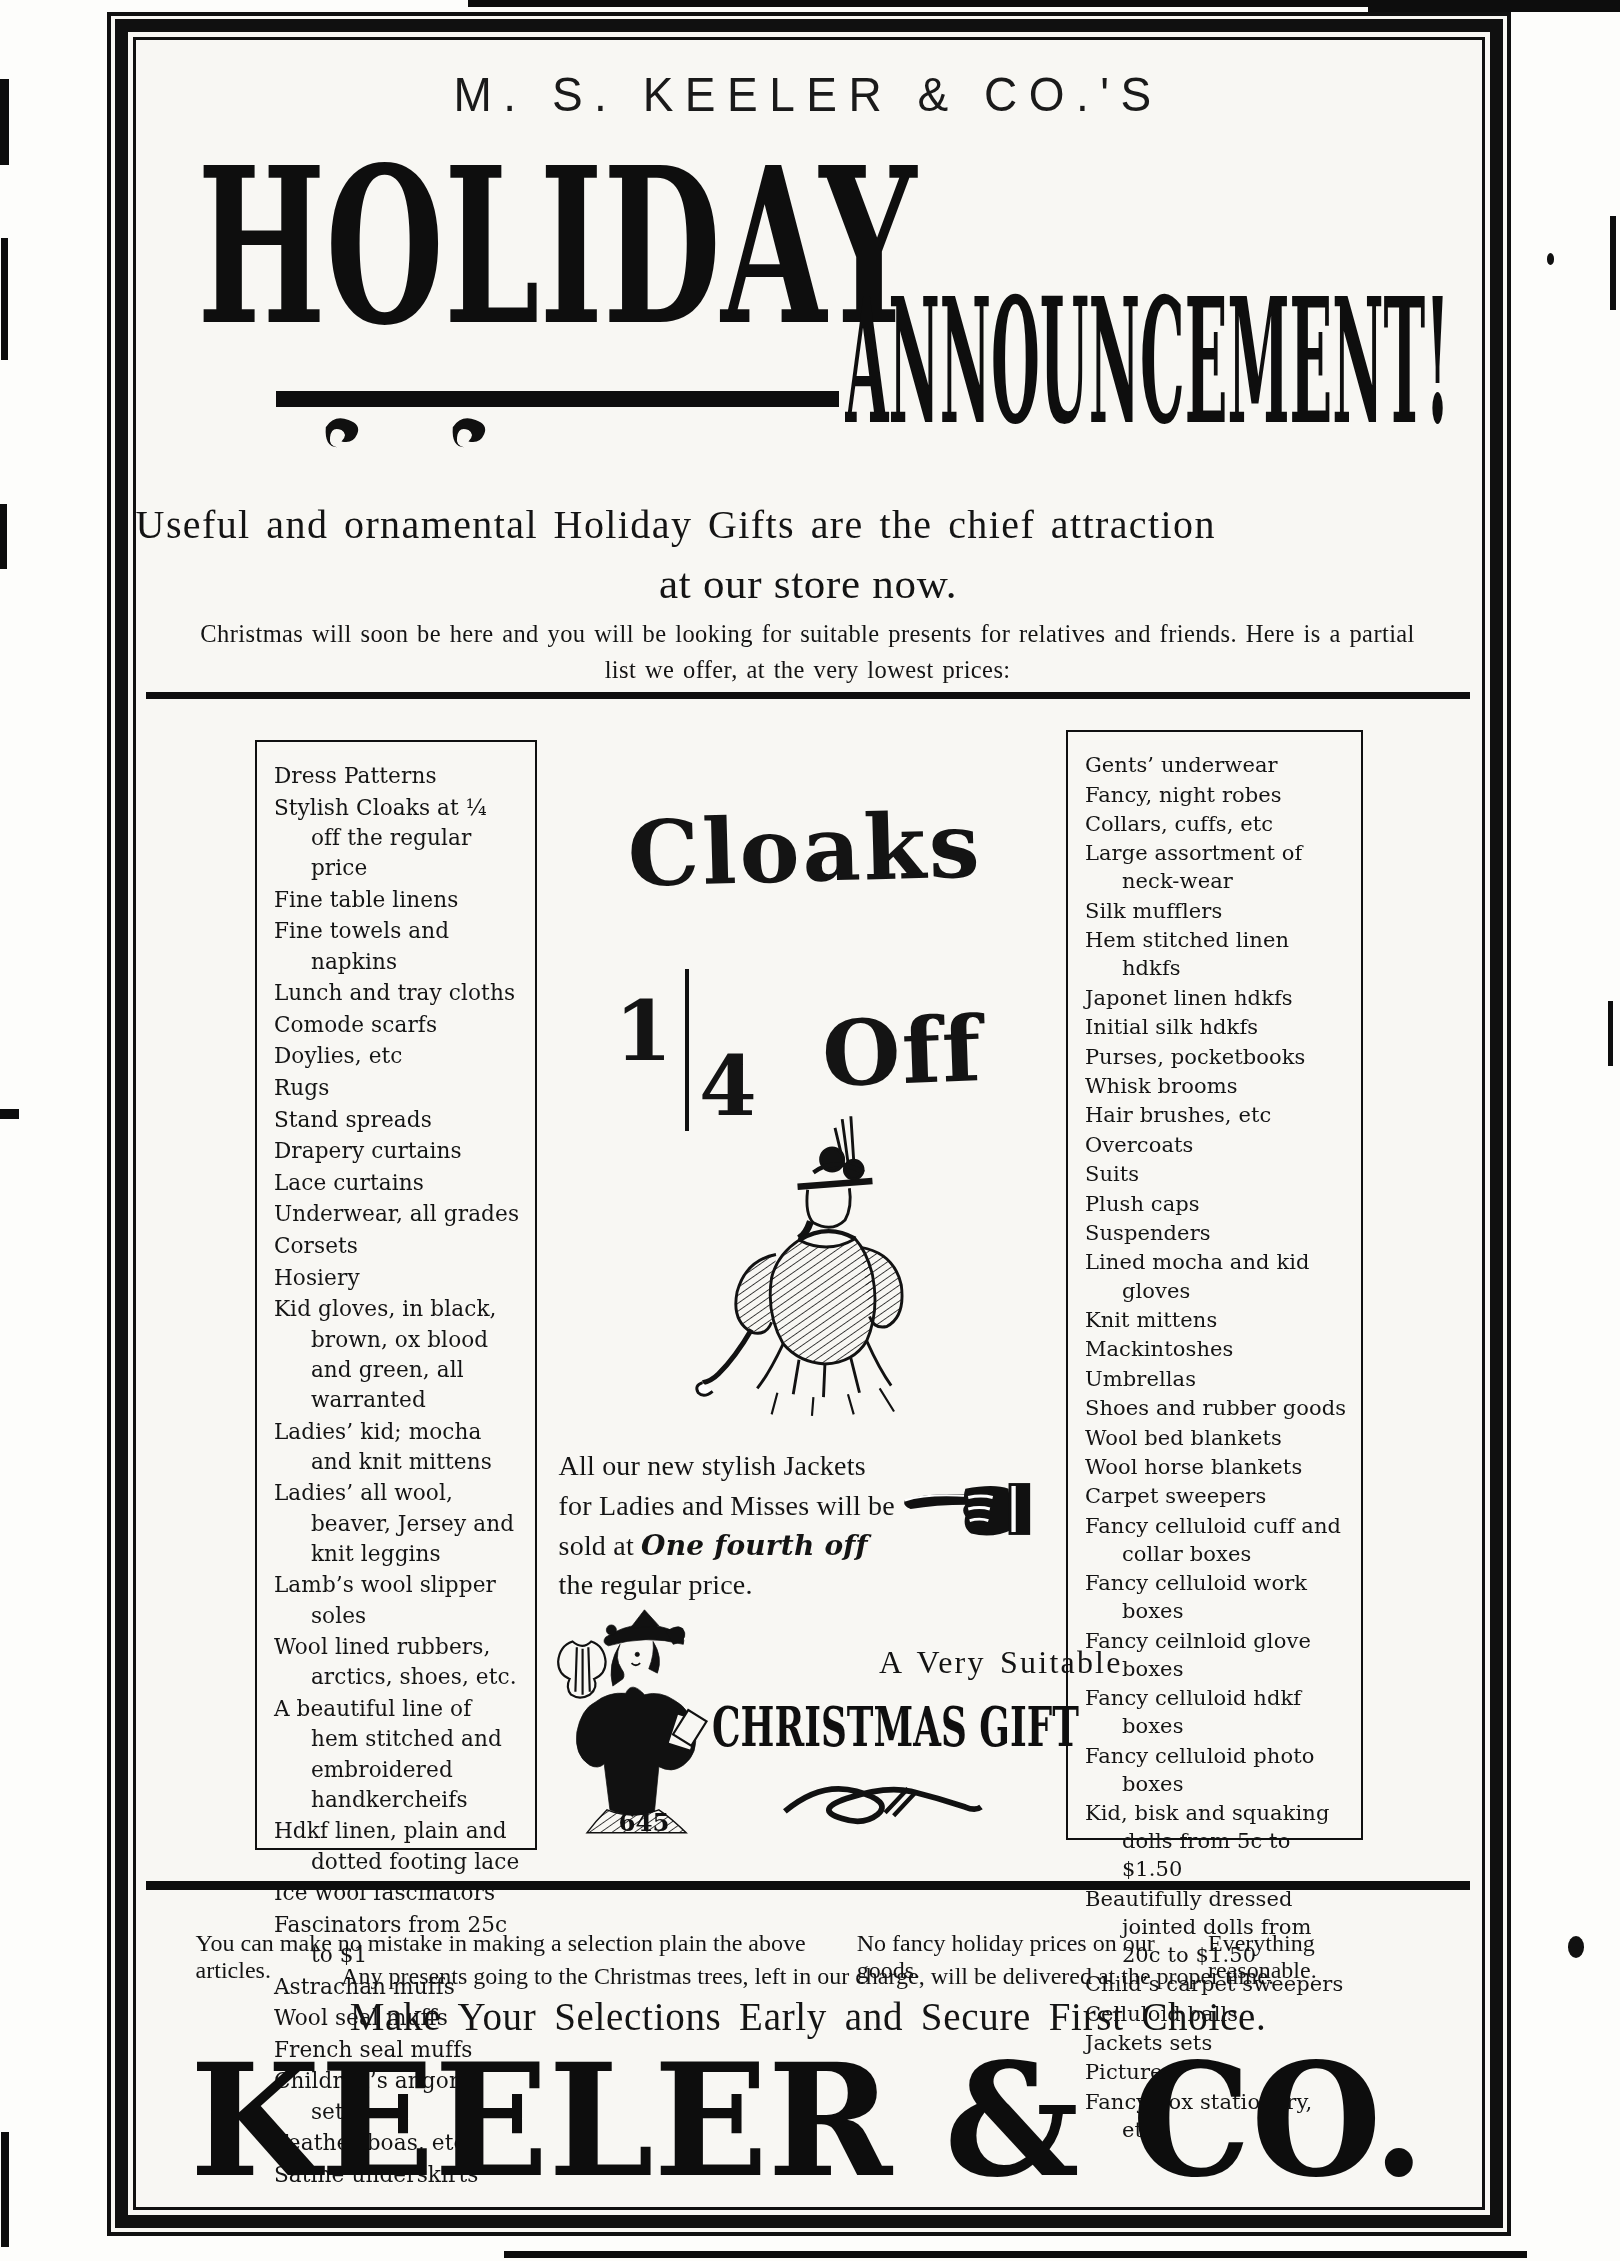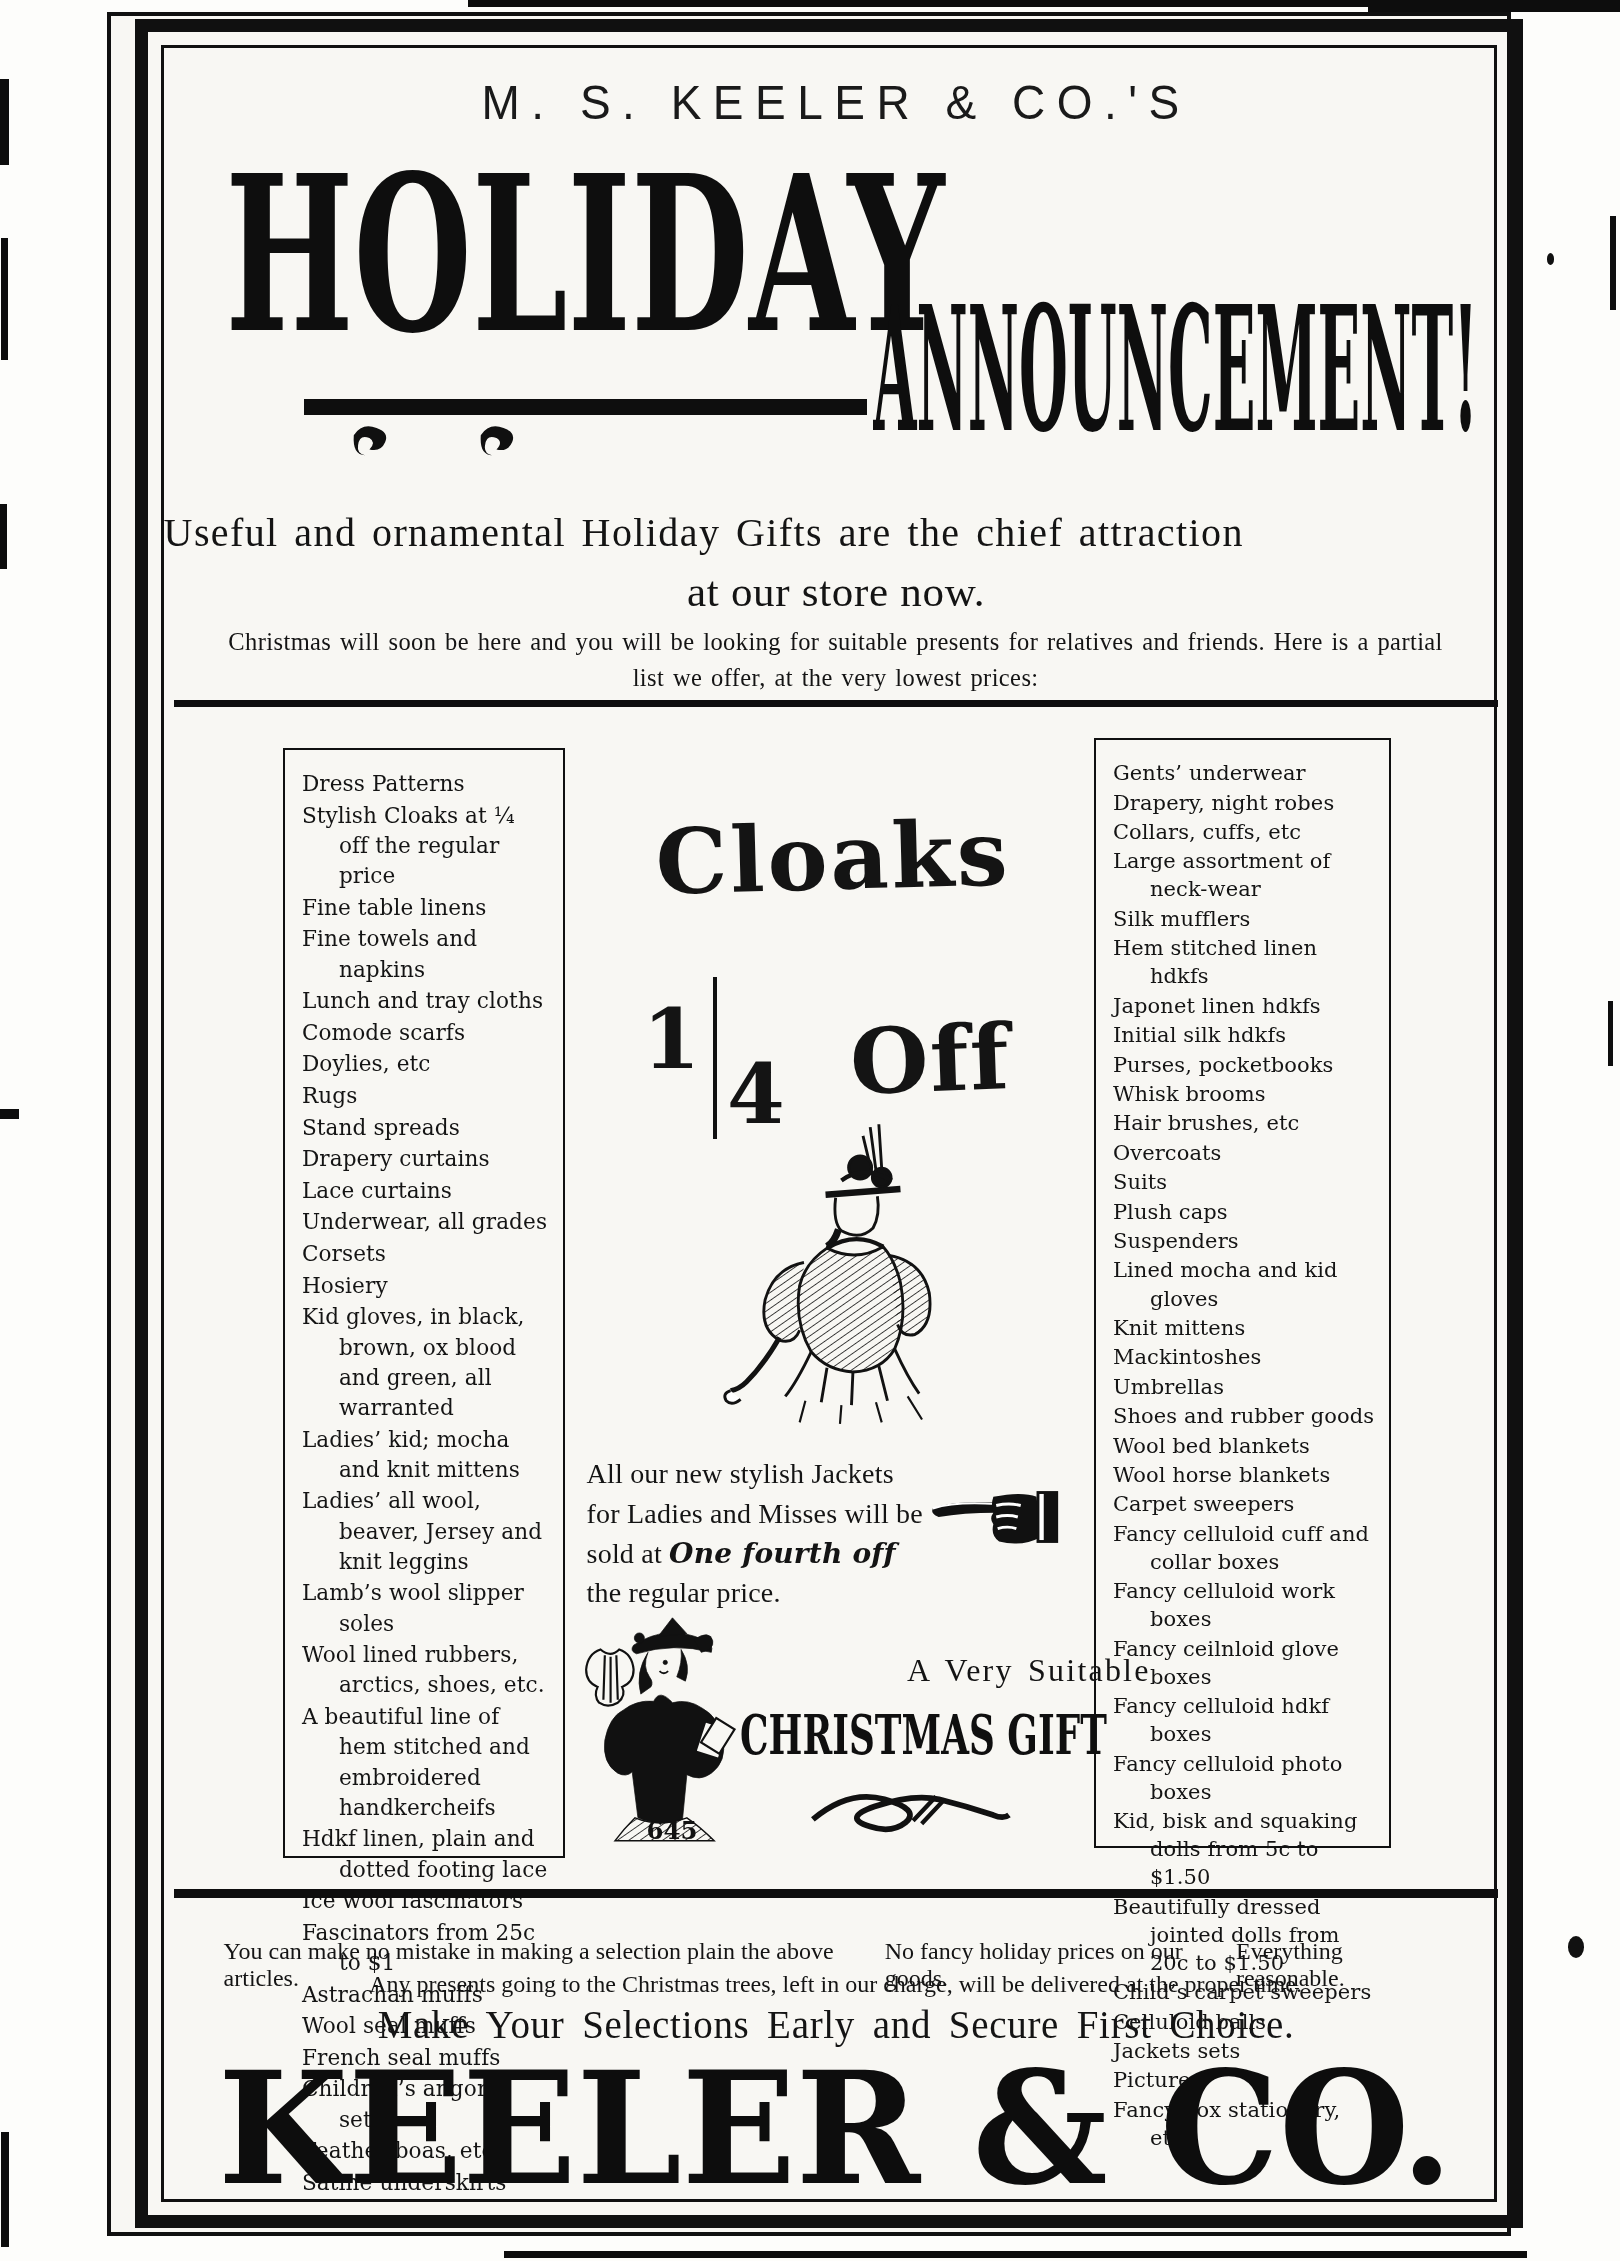--- a/index.html
+++ b/index.html
@@ -10,21 +10,21 @@
     -webkit-font-smoothing:antialiased;
   }
   
   .artifact{position:absolute;background:#0d0d0d;}
   .blot{position:absolute;background:#111;border-radius:50%;}
   
   .frame-outer{
     position:absolute;left:107px;top:11.5px;width:1404px;height:2224px;
     box-sizing:border-box;border:4.3px solid #101010;padding:3.6px;background:#f8f7f3;
   }
-  .frame-mid{box-sizing:border-box;width:100%;height:100%;border:13px solid #101010;padding:13px;margin-left:20px;}
+  .frame-mid{box-sizing:border-box;width:100%;height:100%;border:13px solid #101010;padding:5px;}
   .frame-inner{box-sizing:border-box;width:100%;height:100%;border:3.6px solid #101010;position:relative;}
   .content{position:absolute;left:0;top:0;width:1345px;height:2162px;}
   .abs{position:absolute;}
   .center{text-align:center;}
   
   .topline{
     left:0;top:27px;width:100%;
     font-family:"Liberation Sans", sans-serif;font-size:46px;font-weight:400;
     letter-spacing:11.5px;color:#1a1a1a;transform:scaleY(1.05);
   }
@@ -132,21 +132,21 @@
               <div class="li">Children’s angora sets</div>
               <div class="li">Feather boas, etc</div>
               <div class="li">Satine underskirts</div>
             </div>
     </div>
 
     <div class="abs listbox right" style="left:930px;top:690px;width:297px;height:1110px;">
       <div>
 
       <div class="li">Gents’ underwear</div>
-              <div class="li">Drapery, night robes</div>
+              <div class="li">Fancy, night robes</div>
               <div class="li">Collars, cuffs, etc</div>
               <div class="li">Large assortment of neck-wear</div>
               <div class="li">Silk mufflers</div>
               <div class="li">Hem stitched linen hdkfs</div>
               <div class="li">Japonet linen hdkfs</div>
               <div class="li">Initial silk hdkfs</div>
               <div class="li">Purses, pocketbooks</div>
               <div class="li">Whisk brooms</div>
               <div class="li">Hair brushes, etc</div>
               <div class="li">Overcoats</div>

